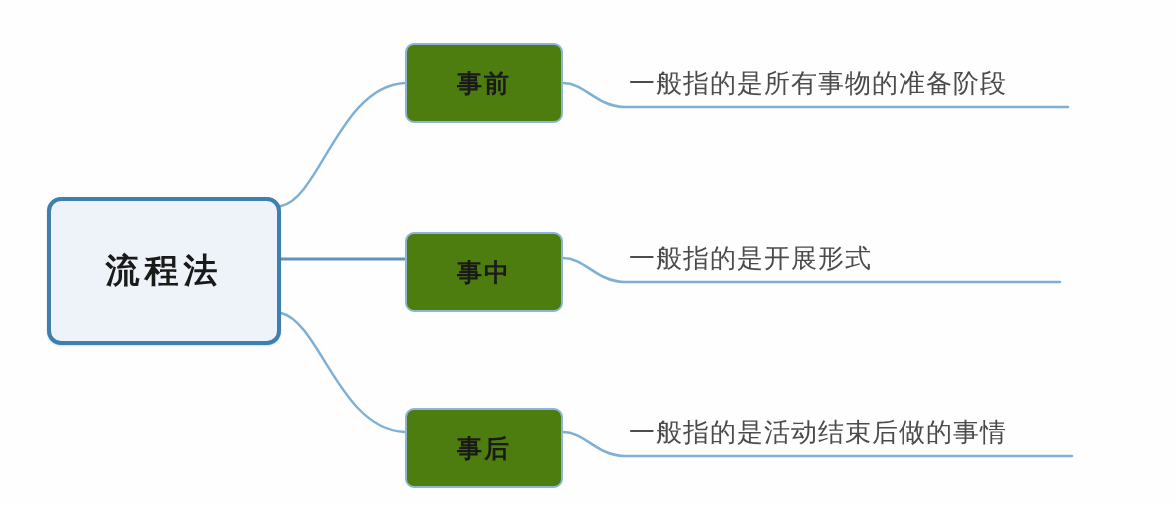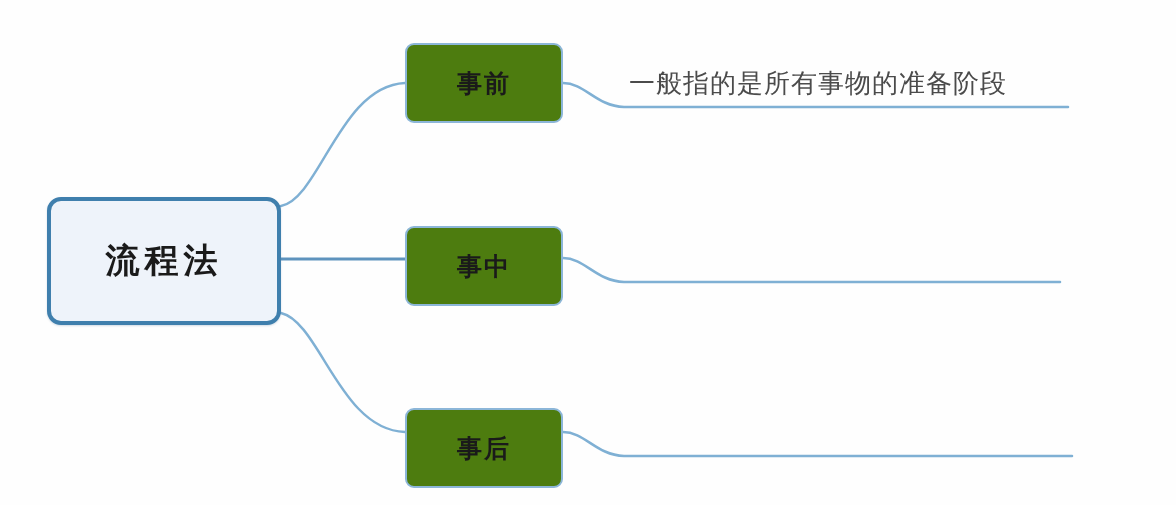--- a/index.html
+++ b/index.html
@@ -34,38 +34,38 @@
     border-radius: 9px;
     color: #1a1a1a;
     font-weight: bold;
     letter-spacing: 2px;
     z-index: 3;
   }
   .node-root {
     left: 47px;
     top: 197px;
     width: 234px;
-    height: 128px;
+    height: 148px;
     border: 4px solid #3f7fad;
     background: #eef3fa;
     border-radius: 14px;
     font-size: 34px;
     letter-spacing: 5px;
     box-shadow: 0 1px 2px rgba(80,120,160,0.25);
   }
   .node-child {
     width: 158px;
     height: 80px;
     border: 2px solid #8cb6d8;
     background: #4d7c0f;
     font-size: 25px;
     left: 405px;
   }
   .child-1 { top: 43px; }
-  .child-2 { top: 226px; }
+  .child-2 { top: 232px; }
   .child-3 { top: 408px; }
 
   .leaf {
     position: absolute;
     color: #4b4b4b;
     font-size: 26px;
     letter-spacing: 1px;
     white-space: nowrap;
     z-index: 3;
     text-align: center;
@@ -102,14 +102,16 @@
     <span>事前</span>
   </div>
   <div class="node node-child child-2">
     <span>事中</span>
   </div>
   <div class="node node-child child-3">
     <span>事后</span>
   </div>
 
   <div class="leaf leaf-1">一般指的是所有事物的准备阶段</div>
+  <div class="leaf leaf-2">一般指的是开展形式</div>
+  <div class="leaf leaf-3">一般指的是活动结束后做的事情</div>
 
 </div>
 
 </body></html>

